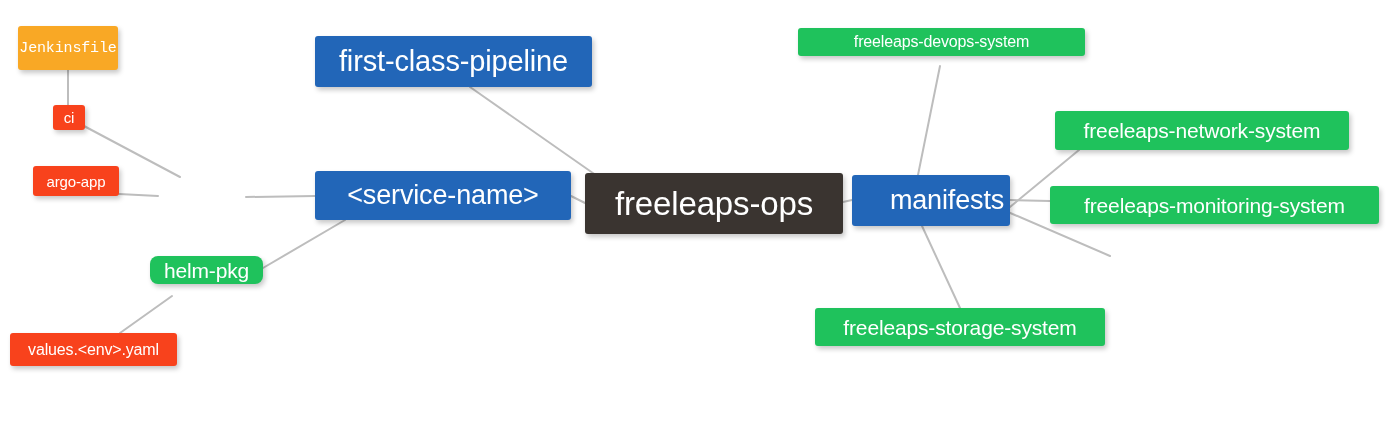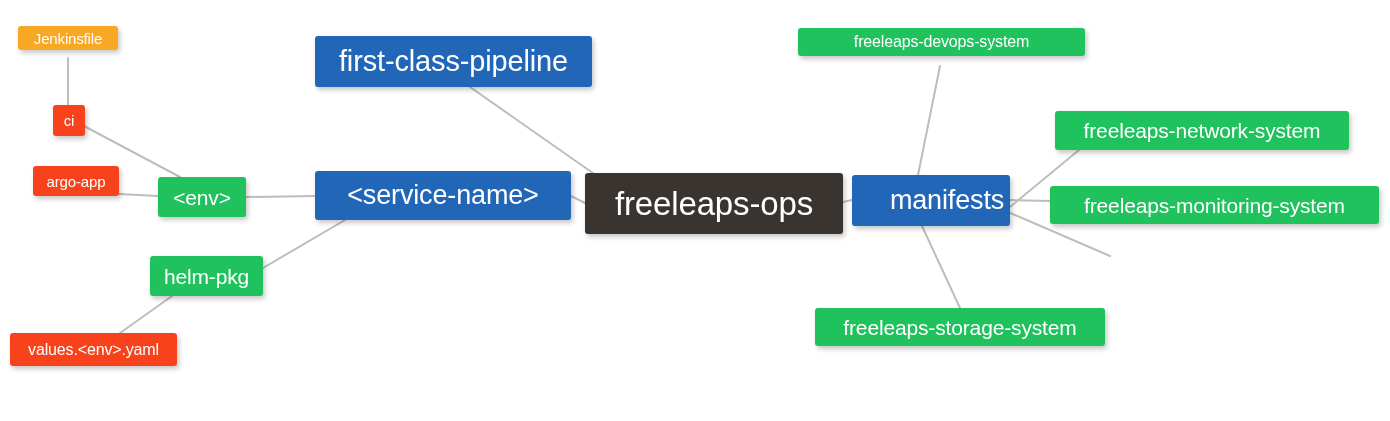--- a/index.html
+++ b/index.html
@@ -75,36 +75,33 @@
       <line x1="68" y1="105" x2="68" y2="58" stroke="#bdbdbd" stroke-width="2" stroke-linecap="round"></line>
       <line x1="172" y1="296" x2="120" y2="333" stroke="#bdbdbd" stroke-width="2" stroke-linecap="round"></line>
       <line x1="918" y1="175" x2="940" y2="66" stroke="#bdbdbd" stroke-width="2" stroke-linecap="round"></line>
       <line x1="1010" y1="207" x2="1079" y2="150" stroke="#bdbdbd" stroke-width="2" stroke-linecap="round"></line>
       <line x1="1010" y1="200" x2="1050" y2="201" stroke="#bdbdbd" stroke-width="2" stroke-linecap="round"></line>
       <line x1="1008" y1="212" x2="1110" y2="256" stroke="#bdbdbd" stroke-width="2" stroke-linecap="round"></line>
       <line x1="922" y1="226" x2="960" y2="308" stroke="#bdbdbd" stroke-width="2" stroke-linecap="round"></line>
     </svg>
 
   <div id="node-layer">
-      <div class="node c-orange" style="left: 18px; top: 26px; width: 100px; height: 24px; font-size: 15px;">
+      <div class="node c-orange" style="left: 18px; top: 26px; width: 100px; height: 44px; font-size: 15px; font-family: Liberation Mono, monospace;">
         <span class="node-label">Jenkinsfile</span>
       </div>
-      <div class="node c-red" style="left: 53px; top: 105px; width: 32px; height: 31px; font-size: 15px;">
+      <div class="node c-red" style="left: 53px; top: 105px; width: 32px; height: 25px; font-size: 15px;">
         <span class="node-label">ci</span>
       </div>
       <div class="node c-red" style="left: 33px; top: 166px; width: 86px; height: 30px; font-size: 15px;">
         <span class="node-label">argo-app</span>
       </div>
-      <div class="node c-green" style="left: 158px; top: 177px; width: 88px; height: 40px; font-size: 21px;">
-        <span class="node-label">&lt;env&gt;</span>
-      </div>
       <div class="node c-red" style="left: 10px; top: 333px; width: 167px; height: 33px; font-size: 16px;">
         <span class="node-label">values.&lt;env&gt;.yaml</span>
       </div>
-      <div class="node c-green" style="left: 150px; top: 256px; width: 113px; height: 40px; font-size: 21px;">
+      <div class="node c-green" style="left: 150px; top: 256px; width: 113px; height: 28px; font-size: 21px; border-radius: 8px;">
         <span class="node-label">helm-pkg</span>
       </div>
       <div class="node c-blue" style="left: 315px; top: 36px; width: 277px; height: 51px; font-size: 29px;">
         <span class="node-label">first-class-pipeline</span>
       </div>
       <div class="node c-blue" style="left: 315px; top: 171px; width: 256px; height: 49px; font-size: 27px;">
         <span class="node-label">&lt;service-name&gt;</span>
       </div>
       <div class="node c-root" style="left: 585px; top: 173px; width: 258px; height: 61px; font-size: 33px;">
         <span class="node-label">freeleaps-ops</span>

